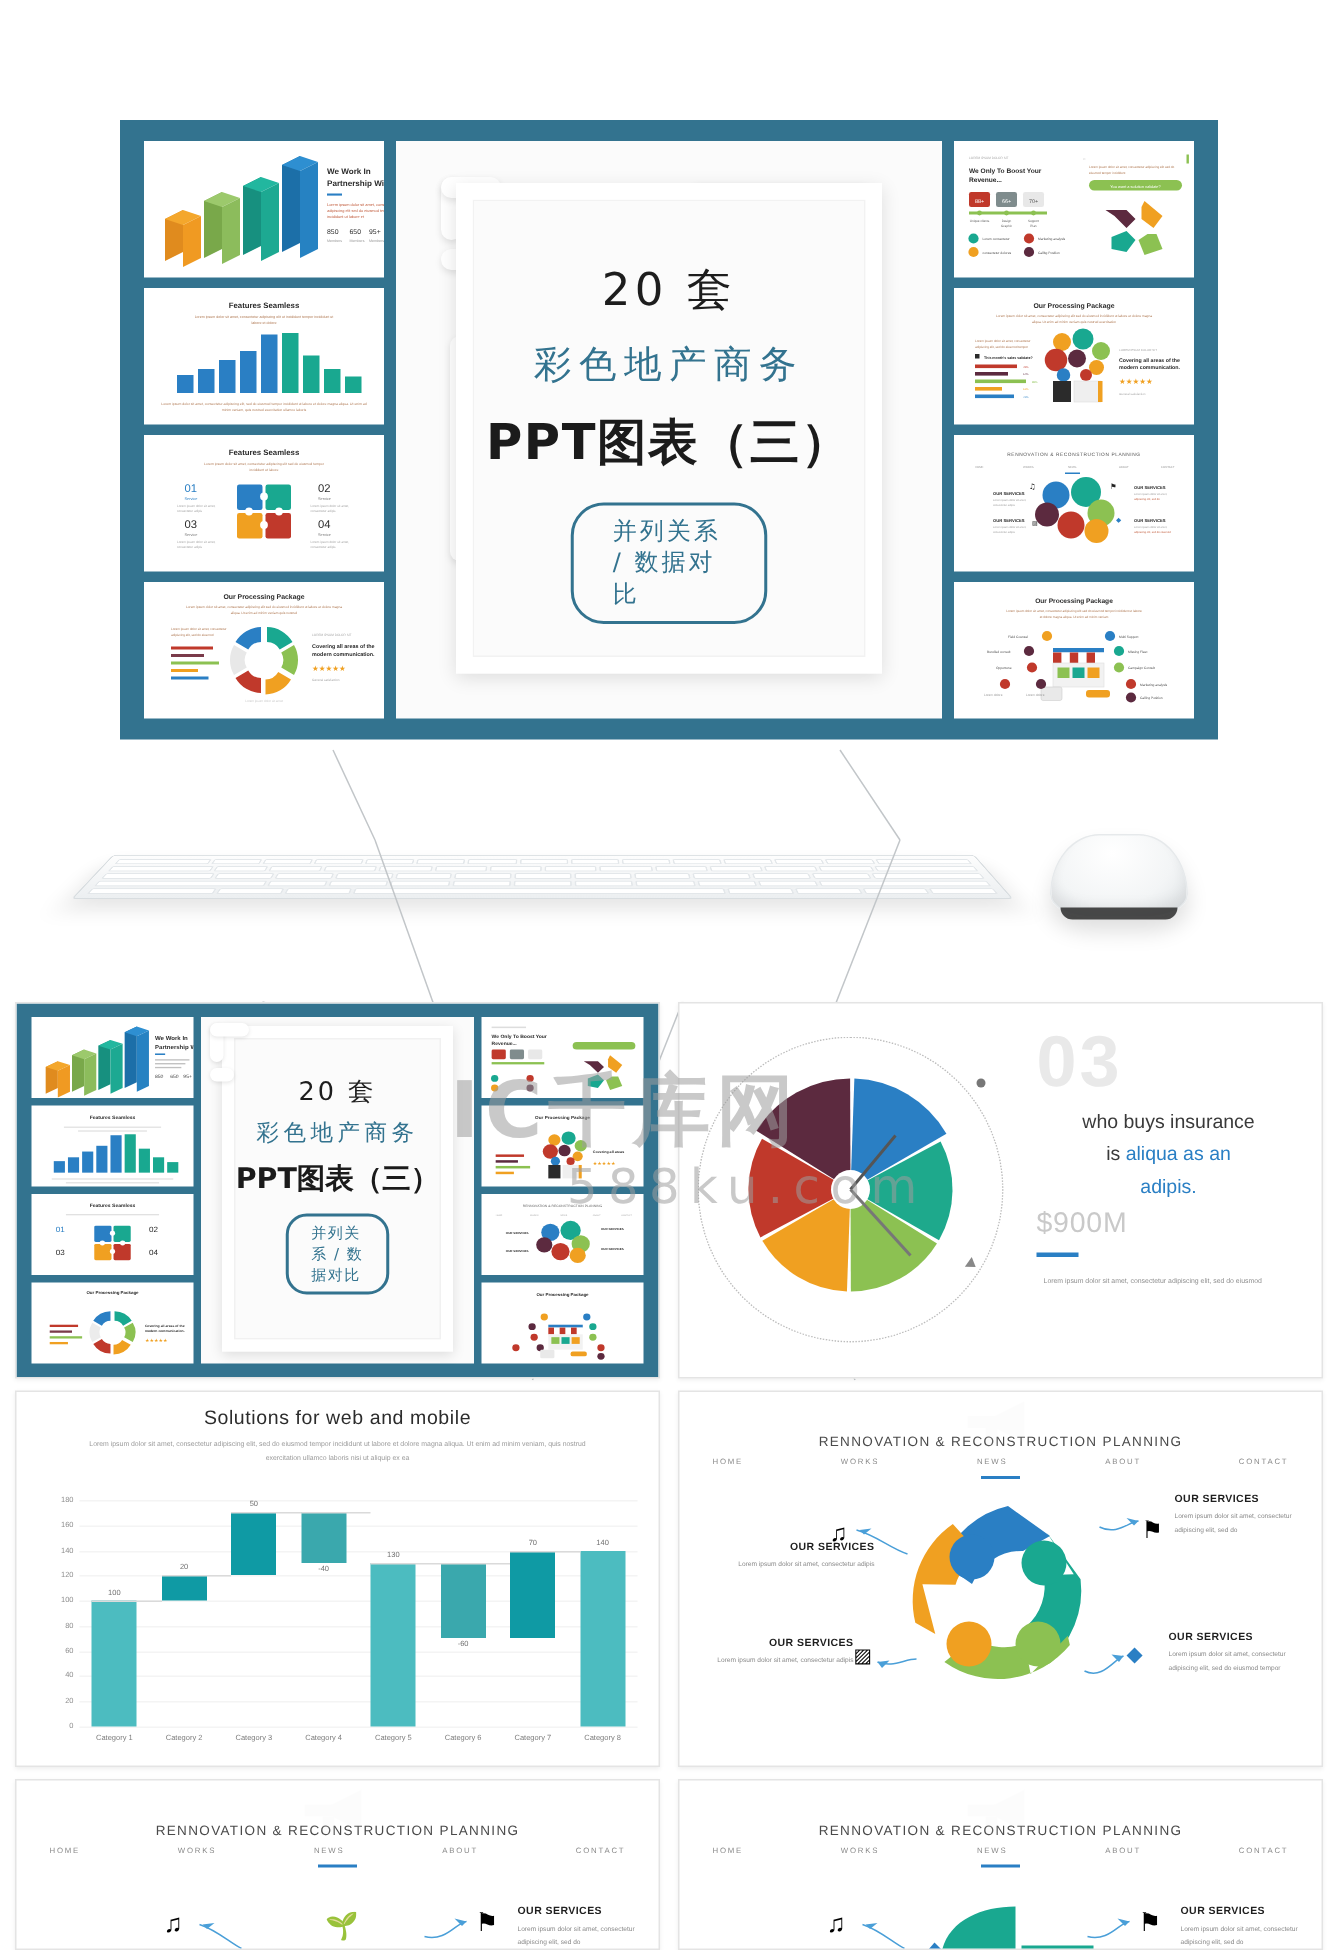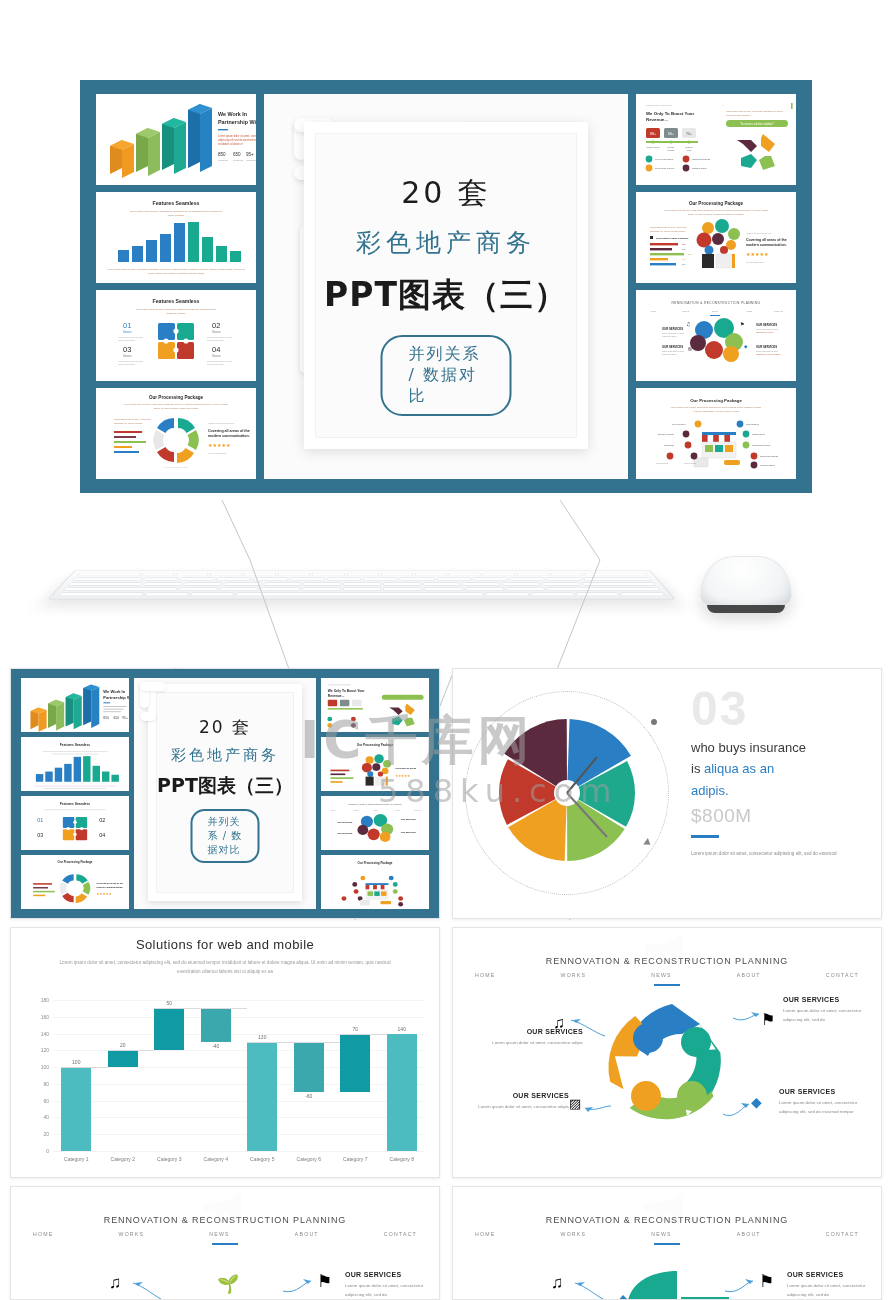--- a/index.html
+++ b/index.html
@@ -76,21 +76,21 @@
   .mouse:after{ content:""; position:absolute; left:6px; right:6px; bottom:-2px; height:8px;
     background:#2b2b2b; border-radius: 0 0 40px 40px; opacity:.85;}
 
   
   .grid { position:absolute; left:10px; top:668px; width:872px; }
   .slide {
     position:absolute; background:#fff; border:1px solid #e4e4e4;
     box-shadow: 0 1px 3px rgba(0,0,0,.07); overflow:hidden;
   }
   .s1 { left:0;   top:0;   width:430px; height:251px; }
-  .s2 { left:442px;top:0;  width:430px; height:251px; }
+  .s2 { left:442px;top:0;  width:430px; height:251px;text-align:center; }
   .s3 { left:0;   top:259px; width:430px; height:251px; }
   .s4 { left:442px;top:259px;width:430px; height:251px; }
   .s5 { left:0;   top:518px; width:430px; height:114px; }
   .s6 { left:442px;top:518px;width:430px; height:114px; }
 
   
   .mini-hero { position:absolute; inset:0; background:#33738f; display:flex; gap:5px; padding:9px 10px; }
   .mini-col { width:108px; display:flex; flex-direction:column; gap:5px; }
   .mini-mid { flex:1; background:#fbfbfb; position:relative; }
   .mini-thumb { flex:1; background:#fff; overflow:hidden; position:relative; }
@@ -808,21 +808,21 @@
         </svg>
         <div style="position:absolute;right:-2px;top:14px;width:6px;height:6px;border-radius:50%;background:#777"></div>
         <div style="position:absolute;right:4px;bottom:34px;width:0;height:0;border-left:6px solid #888;border-top:4px solid transparent;border-bottom:4px solid transparent;transform:rotate(35deg)"></div>
       </div>
       <div class="big-num">03</div>
       <div class="pie-head">
         <span>who buys insurance</span><br>
         <span>is </span><b>aliqua as an</b><br>
         <b>adipis.</b>
       </div>
-      <div class="pie-amt">$800M</div>
+      <div class="pie-amt">$900M</div>
       <div class="pie-rule"></div>
       <div class="pie-body">Lorem ipsum dolor sit amet, consectetur adipiscing elit, sed do eiusmod</div>
     </div>
 
     <div class="slide s3">
       <div class="chart-title">Solutions for web and mobile</div>
       <div class="chart-sub">Lorem ipsum dolor sit amet, consectetur adipiscing elit, sed do eiusmod tempor incididunt ut labore et dolore magna aliqua. Ut enim ad minim veniam, quis nostrud exercitation ullamco laboris nisi ut aliquip ex ea</div>
       <div class="plot">
         <div id="ygrids">
             <div class="ygrid" style="top: 100%;"></div>

